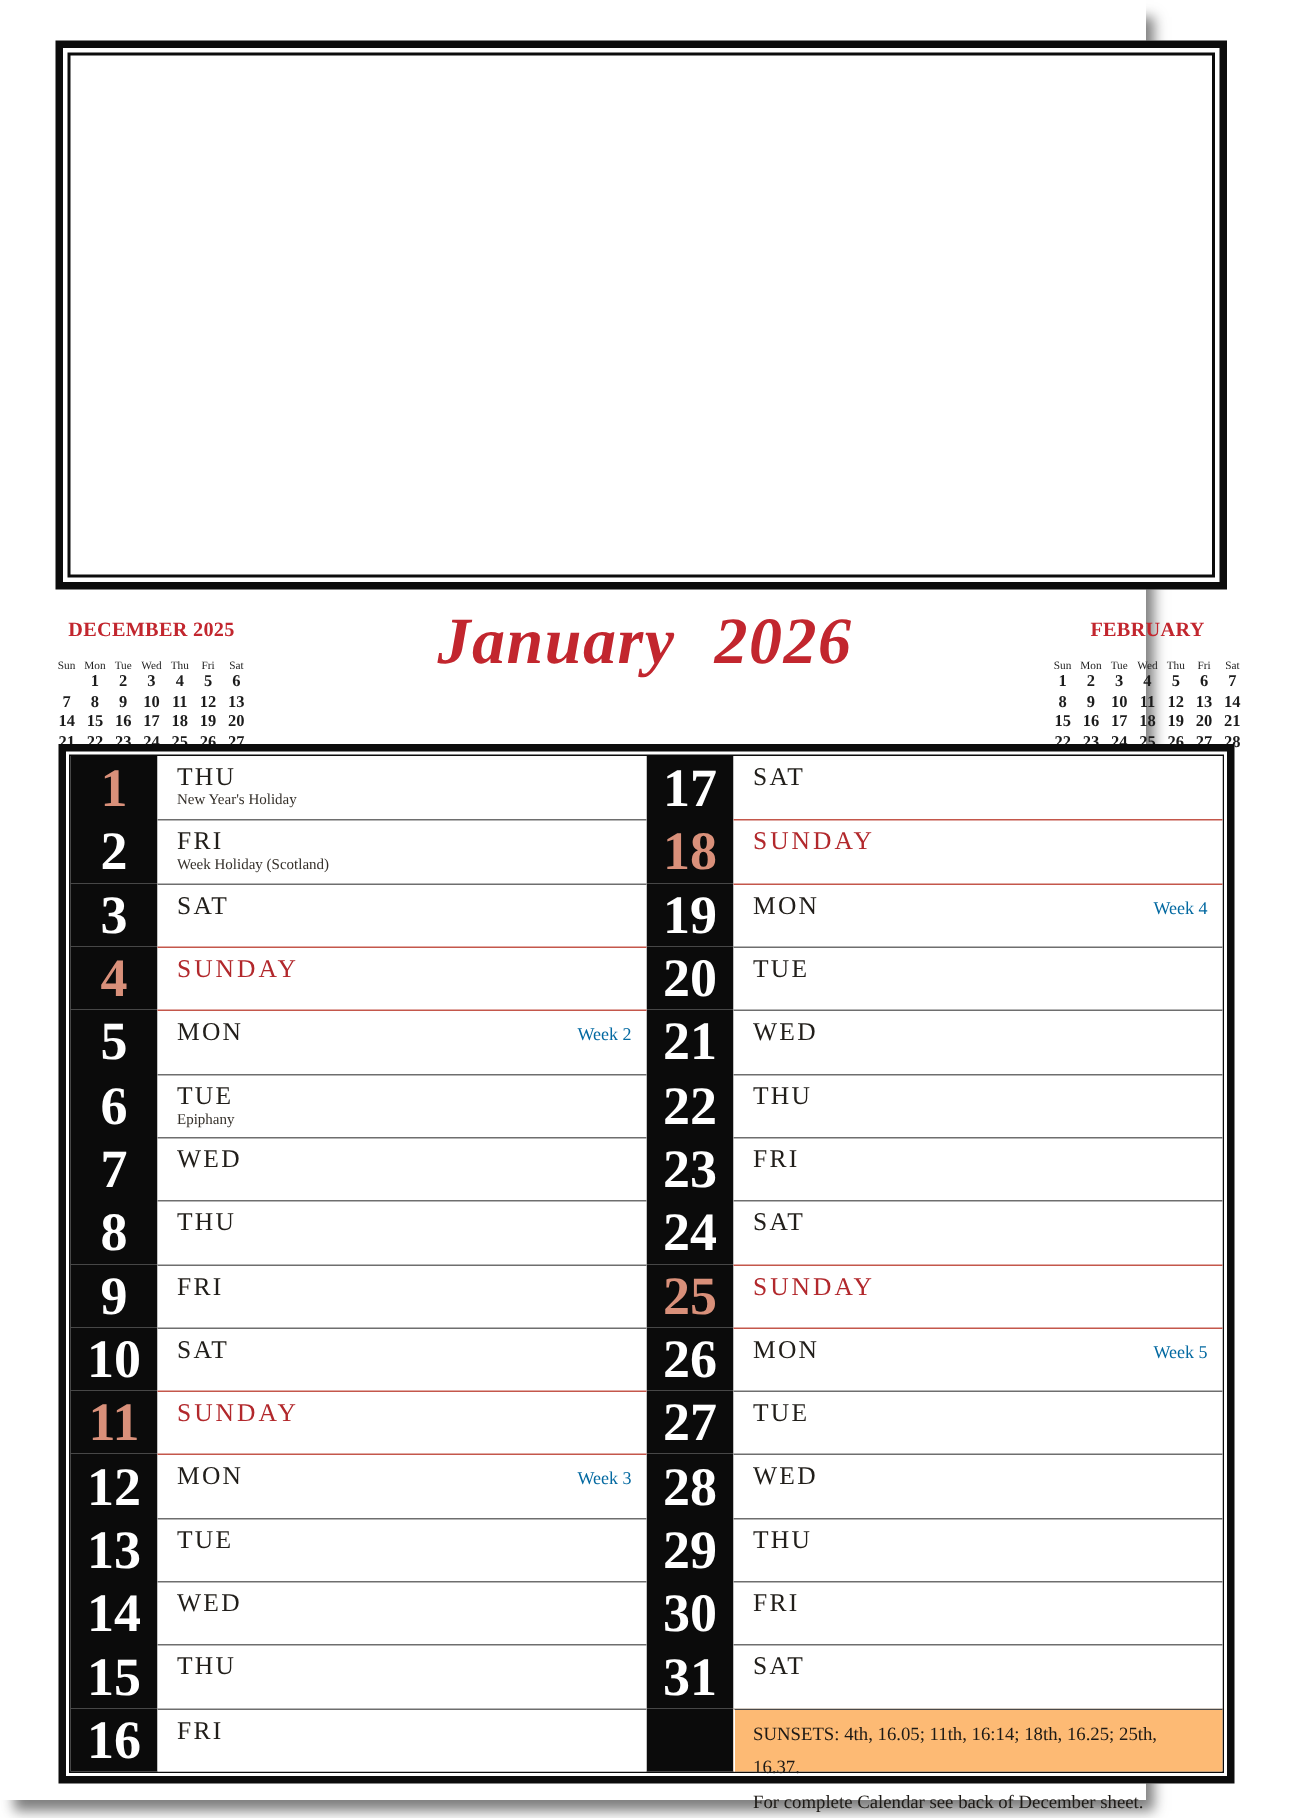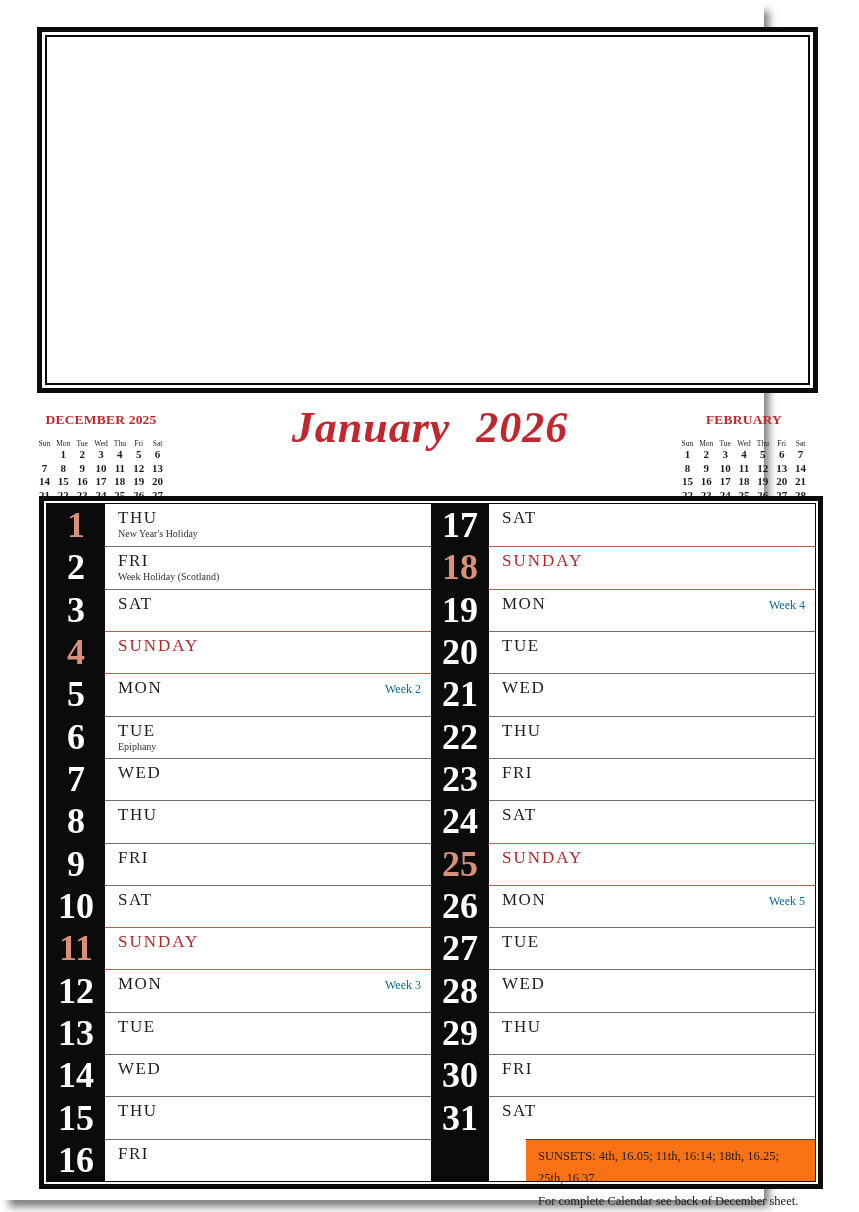--- a/index.html
+++ b/index.html
@@ -12,21 +12,21 @@
   .ad-box { position:absolute; left:37px; top:27px; width:781px; height:366px;
             border:5px solid #0c0c0c; background:#fff; }
   .ad-inner { position:absolute; inset:3px; border:2px solid #0c0c0c; }
 
   
   .main-title { position:absolute; left:160px; top:402px; width:540px; text-align:center;
                 font-size:44px; font-weight:700; font-style:italic; color:var(--red);
                 letter-spacing:1px; word-spacing:14px; white-space:nowrap; }
   .mini-cal { position:absolute; top:412px; width:132px; }
   .mini-cal.prev { left:35px; }
-  .mini-cal.next { left:678px; }
+  .mini-cal.next { left:699px; }
   .mini-title { text-align:center; color:var(--red); font-weight:700; font-size:13.5px;
                 letter-spacing:0.2px; white-space:nowrap; }
   .mini-grid { display:grid; grid-template-columns:repeat(7,1fr); text-align:center; margin-top:11px; }
   .mini-dow { font-size:7.5px; color:#1c1c1c; line-height:9px; }
   .mini-num { font-size:11px; font-weight:700; color:#1c1c1c; line-height:13.5px; }
 
   
   .grid { position:absolute; left:39px; top:496px; width:784px; height:693px;
           border:5px solid #0c0c0c; background:#fff; }
   .grid-inner { position:absolute; inset:2px; border:1px solid #0c0c0c; display:flex; }
@@ -37,21 +37,21 @@
               flex-shrink:0; }
   .num-cell.accent { color:var(--salmon); }
   .content-cell { flex:1; position:relative; padding:4px 8px 0 13px; background:#fff; }
   .day-row.with-sep .content-cell { border-top:1px solid #6e6e6e; }
   .day-row.red-sep .content-cell { border-top:1px solid var(--redline); }
   .day-label { font-size:17px; letter-spacing:1.5px; color:#211e1a; }
   .sunday .day-label { color:var(--red2); letter-spacing:2px; }
   .holiday-label { font-size:10px; color:#35302a; line-height:12px; }
   .week-label { position:absolute; top:8px; right:10px; font-size:12px; color:#0369a1; }
   .note-cell { flex:1; border-top:1px solid #4a4a4a; border-left:1px solid #fff;
-               padding:5px 10px 0 12px; background:#f97316;margin-left:36px; }
+               padding:5px 10px 0 12px; background:#fdba74; }
   .note-line { font-size:12.5px; line-height:1.8; color:#1d1a16; }
 </style>
 </head>
 <body>
 
 <div class="sheet">
 
   <div class="ad-box">
     <div class="ad-inner"></div>
   </div>

